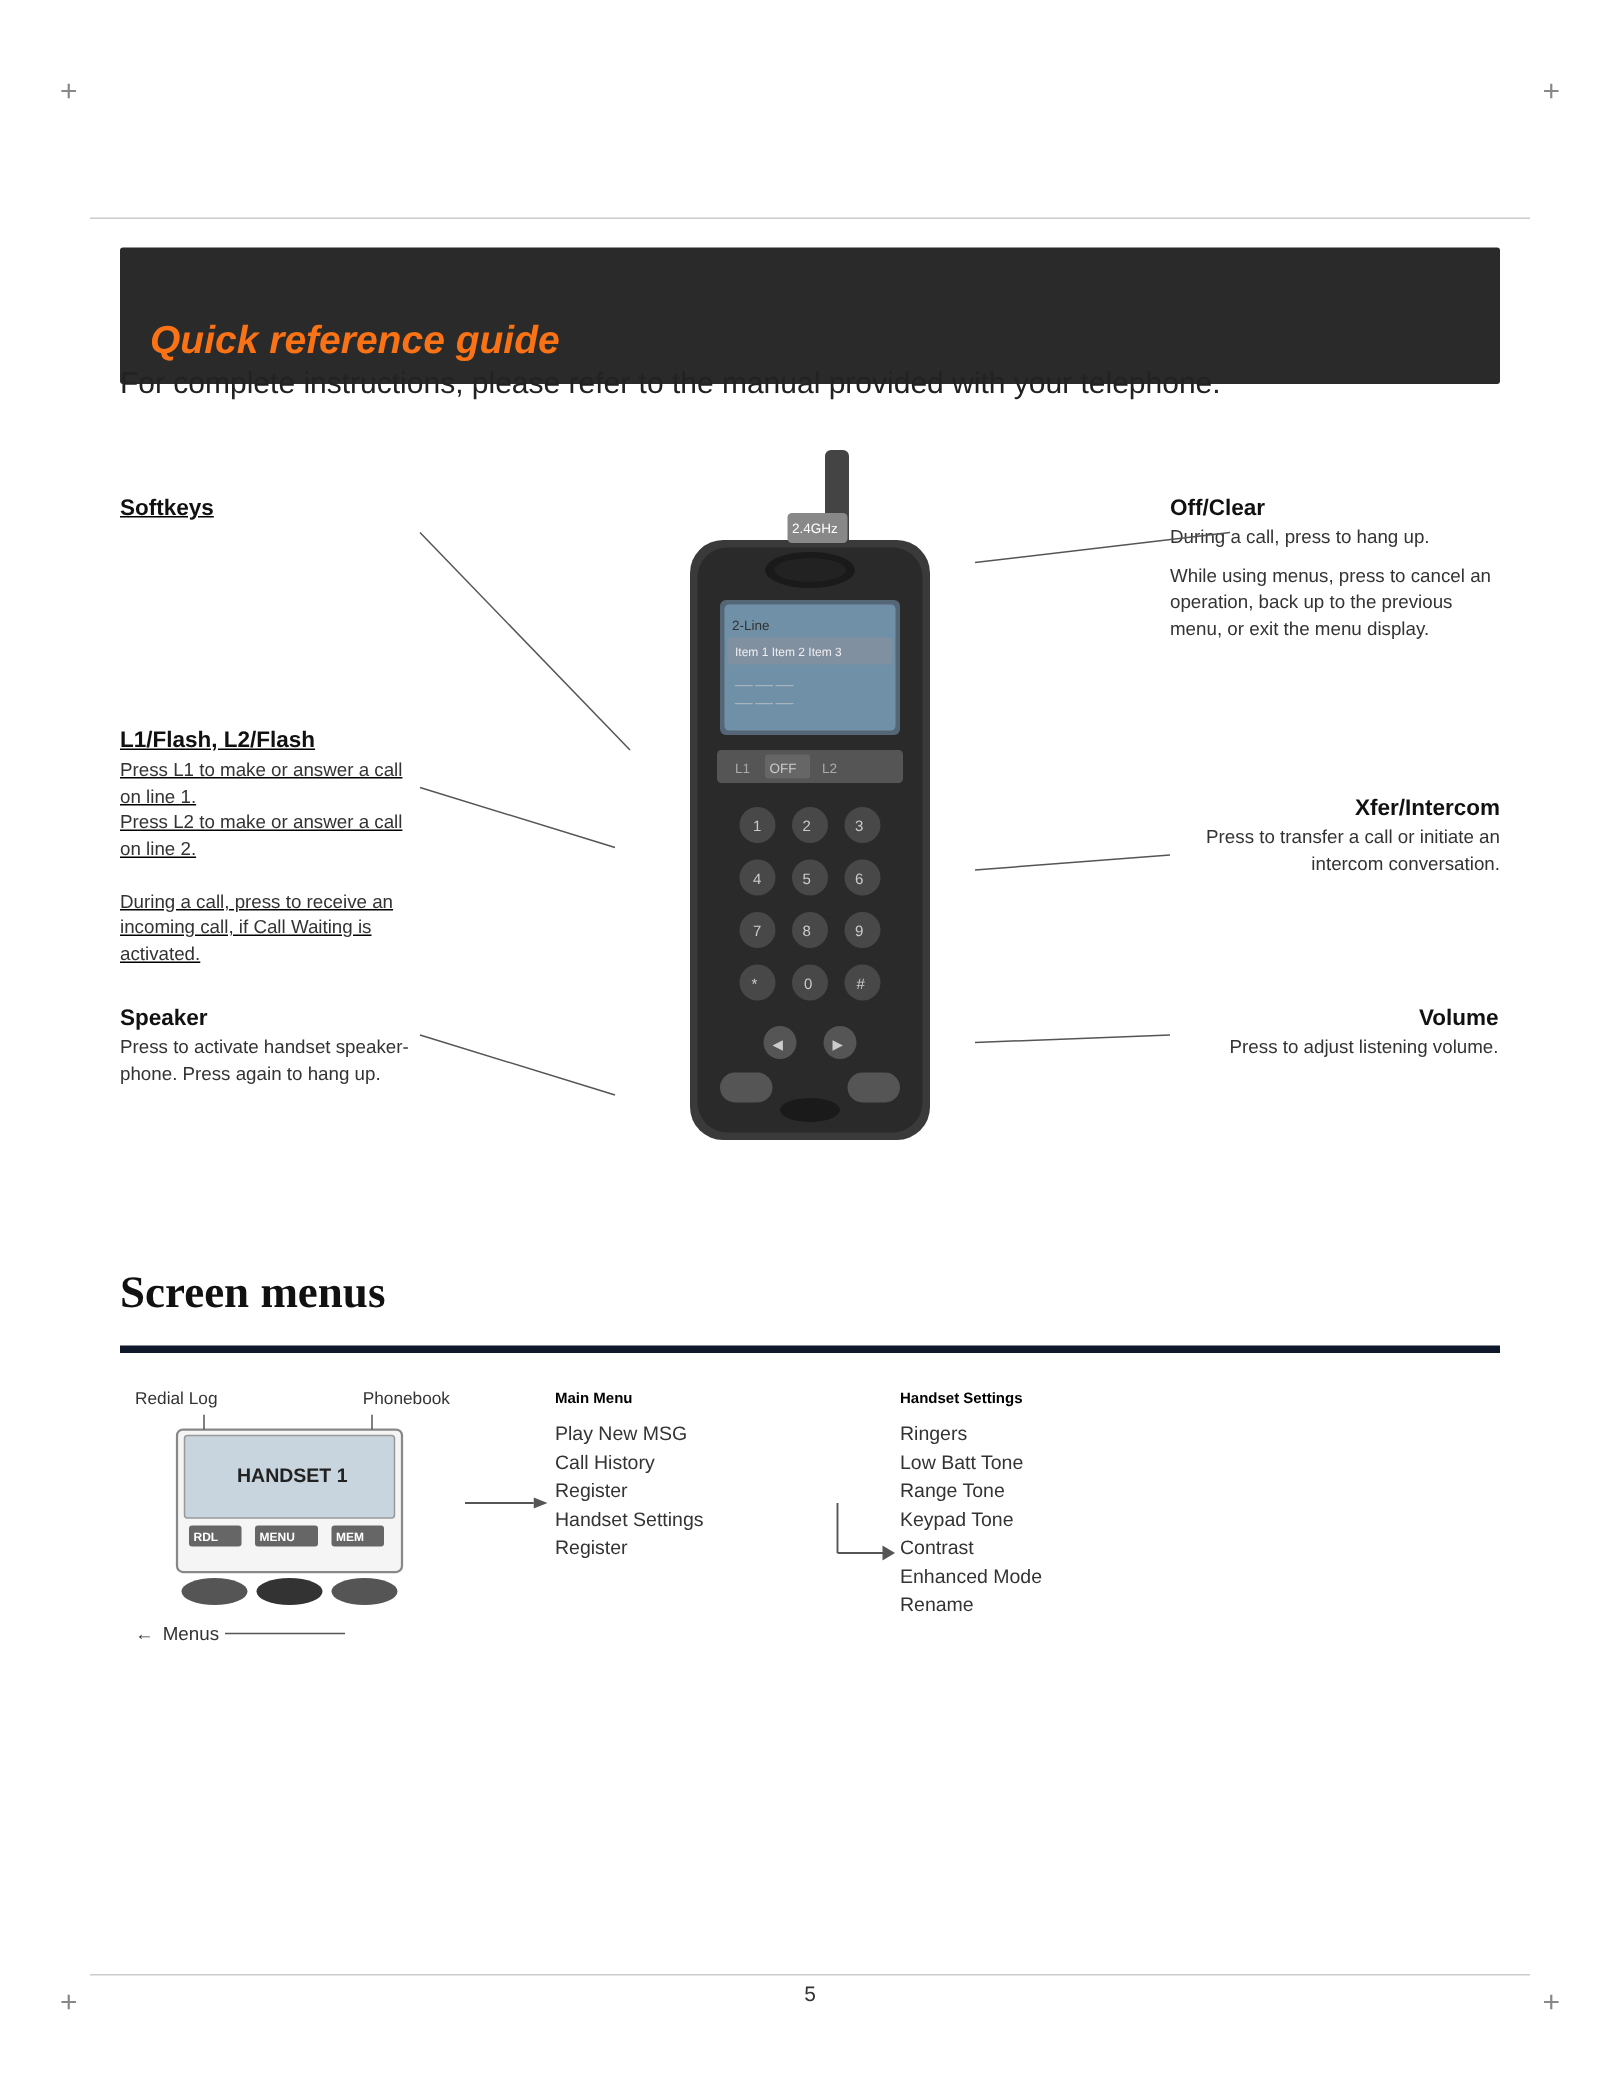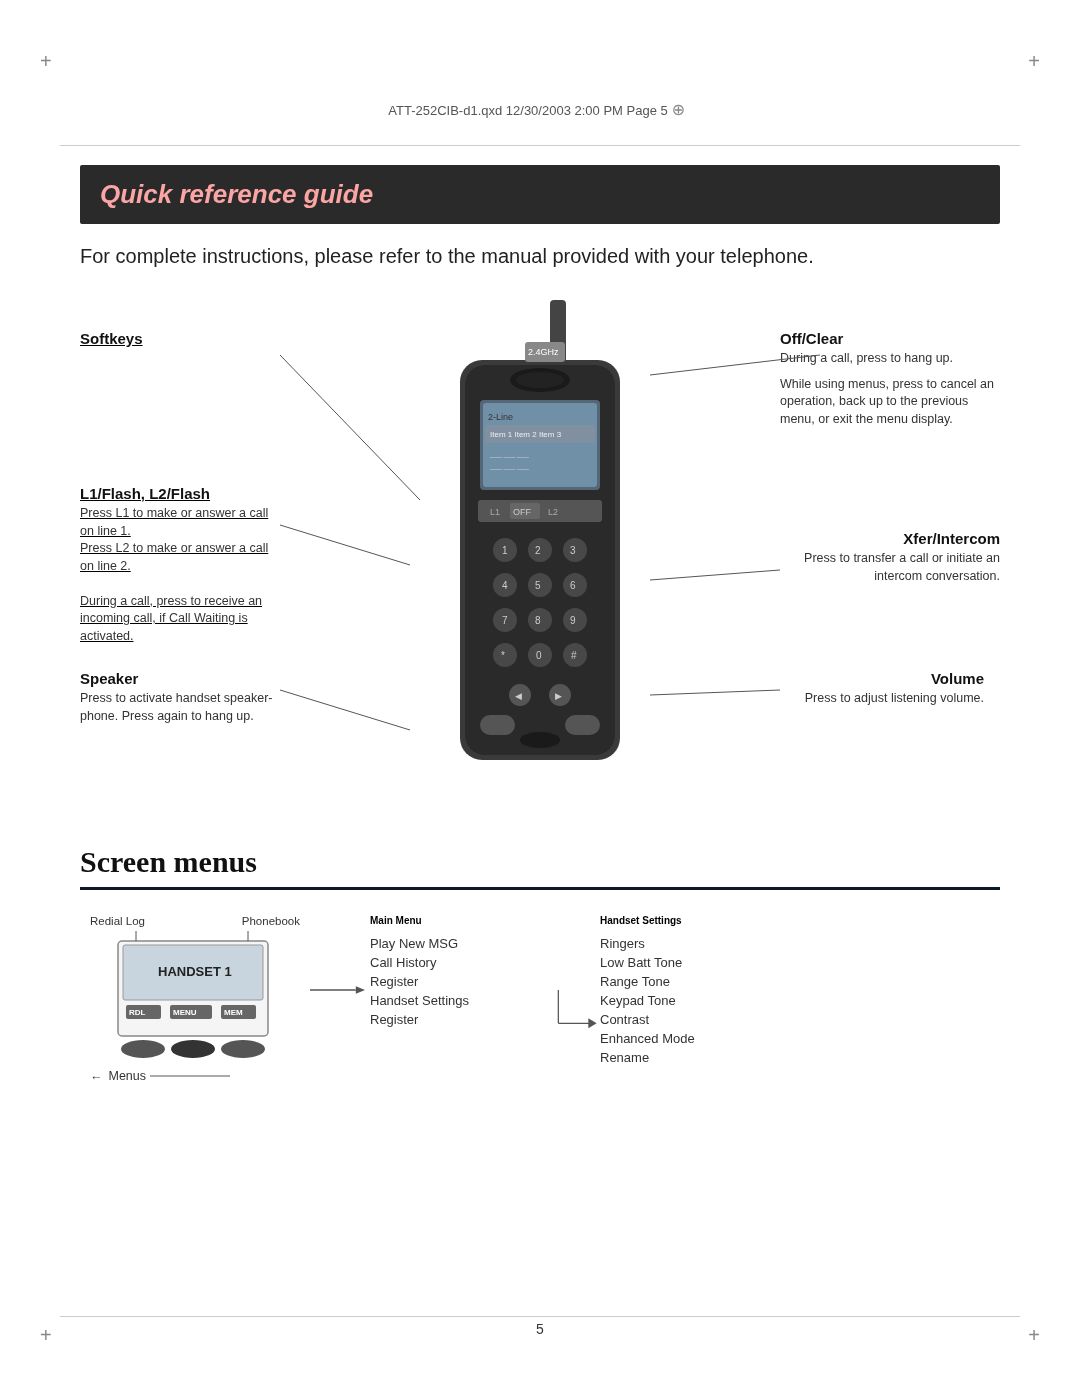--- a/index.html
+++ b/index.html
@@ -61,24 +61,25 @@
       position: absolute;
       top: 165px;
       left: 80px;
       right: 80px;
       background: #2a2a2a;
       padding: 14px 20px;
       border-radius: 2px;
     }
 
     .title-bar h1 {
-      color: #fca5a5;
+      color: #f97316;
       font-size: 26px;
       font-weight: bold;
       font-style: italic;
+      margin-top: 32px;
     }
 
     
     .intro-text {
       position: absolute;
       top: 245px;
       left: 80px;
       right: 80px;
       font-size: 20px;
       color: #222;
@@ -162,40 +163,40 @@
     
     .speaker-label {
       top: 380px;
       left: 0;
       width: 200px;
     }
 
     
     .volume-label {
       top: 380px;
-      right: 16px;
+      right: 1px;
       width: 220px;
       text-align: right;
     }
 
     
     .screen-menus {
       position: absolute;
       top: 845px;
       left: 80px;
       right: 80px;
     }
 
     .screen-menus-title {
       font-size: 30px;
       font-weight: bold;
       color: #111;
       font-family: 'Times New Roman', serif;
-      border-bottom: 3px solid #0f172a;
-      padding-bottom: 8px;
+      border-bottom: 5px solid #0f172a;
+      padding-bottom: 18px;
       margin-bottom: 25px;
     }
 
     .menus-content {
       display: flex;
       gap: 0;
       align-items: flex-start;
     }
 
     
@@ -294,24 +295,20 @@
 </head>
 <body>
 
 <div class="page">
 
   <span class="corner-cross corner-tl">+</span>
   <span class="corner-cross corner-tr">+</span>
   <span class="corner-cross corner-bl">+</span>
   <span class="corner-cross corner-br">+</span>
 
-  <div class="file-info">
-    <span>ATT-252CIB-d1.qxd  12/30/2003  2:00 PM  Page 5</span>
-    <span class="crosshair"></span>
-  </div>
 
   <div class="top-line"></div>
 
   <div class="title-bar">
     <h1>Quick reference guide</h1>
   </div>
 
   <div class="intro-text">
     <span>For complete instructions, please refer to the manual provided with your telephone.</span>
   </div>

